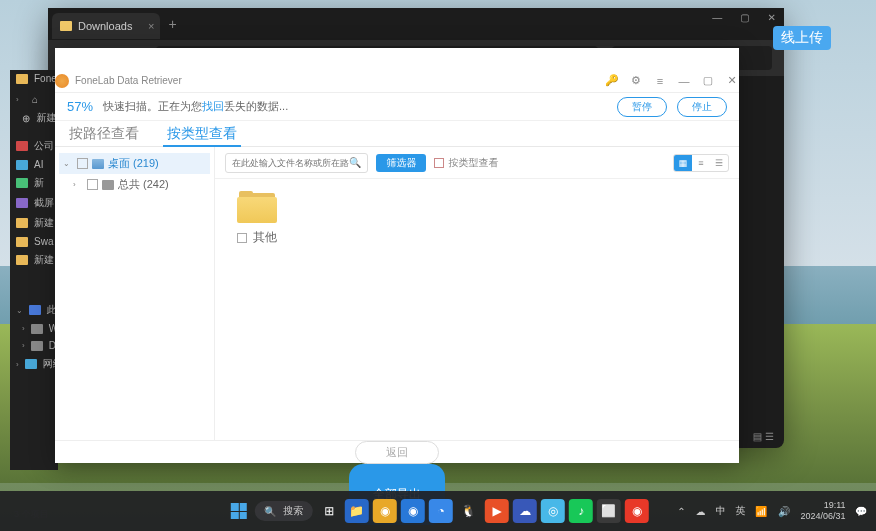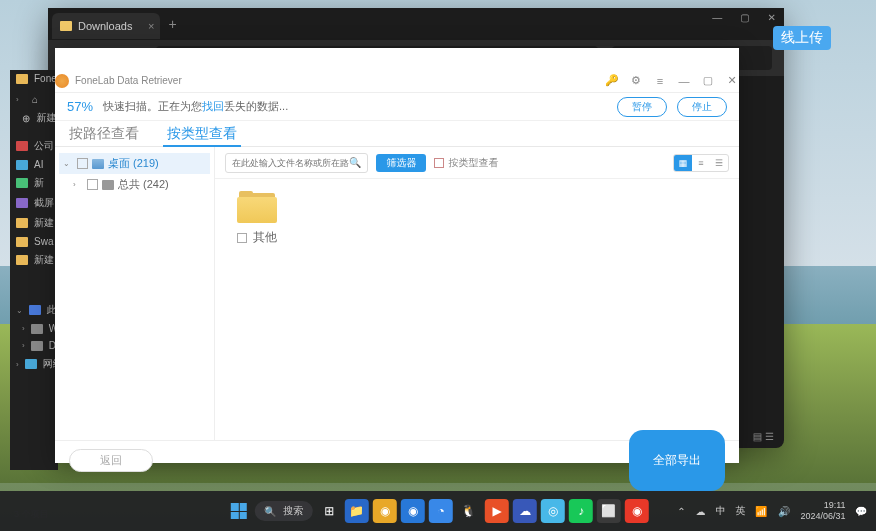--- a/index.html
+++ b/index.html
@@ -88,21 +88,21 @@
 .grid-area { flex: 1; padding: 12px; }
 .folder-item { width: 60px; text-align: center; }
 .folder-visual { width: 40px; height: 32px; margin: 0 auto 6px; position: relative; }
 .folder-back { position: absolute; top: 2px; left: 2px; width: 36px; height: 28px; background: #e8c060; border-radius: 2px; }
 .folder-tab { position: absolute; top: 0; left: 2px; width: 14px; height: 6px; background: #e8c060; border-radius: 2px 2px 0 0; }
 .folder-front { position: absolute; top: 6px; left: 0; width: 40px; height: 26px; background: linear-gradient(#f8d878, #f0c858); border-radius: 2px; }
 .item-cb { width: 10px; height: 10px; border: 1px solid #aaa; display: inline-block; }
 .item-label { font-size: 12px; color: #666; margin-top: 2px; display: flex; align-items: center; justify-content: center; gap: 6px; }
 
 
-.app-footer { height: 40px; display: flex; align-items: center; padding: 0 14px; border-top: 1px solid #eee; justify-content: space-between; }
+.app-footer { height: 40px; display: flex; align-items: center; padding: 0 14px; border-top: 1px solid #eee; justify-content: space-between; flex-direction: column; }
 .back-btn { border: 1px solid #ddd; color: #aaa; background: #fff; font-size: 11px; padding: 3px 30px; border-radius: 12px; cursor: pointer; }
 .export-btn { background: #2a98e8; color: #fff; font-size: 12px; padding: 22px 24px; border-radius: 14px; cursor: pointer; border: none; }
 
 
 .taskbar { position: absolute; bottom: 0; left: 0; right: 0; height: 40px; background: rgba(30,30,34,0.92); display: flex; align-items: center; padding: 0 10px; }
 .taskbar-center { position: absolute; left: 50%; transform: translateX(-50%); display: flex; gap: 4px; align-items: center; }
 .task-icon { width: 24px; height: 24px; border-radius: 4px; display: flex; align-items: center; justify-content: center; font-size: 12px; color: #fff; cursor: pointer; }
 .task-search { display: flex; align-items: center; gap: 6px; background: rgba(60,60,64,0.7); padding: 3px 10px; border-radius: 14px; color: #ccc; font-size: 10px; }
 .win-logo { width: 16px; height: 16px; display: grid; grid-template: 1fr 1fr / 1fr 1fr; gap: 1px; }
 .win-logo div { background: #48a8e8; }

